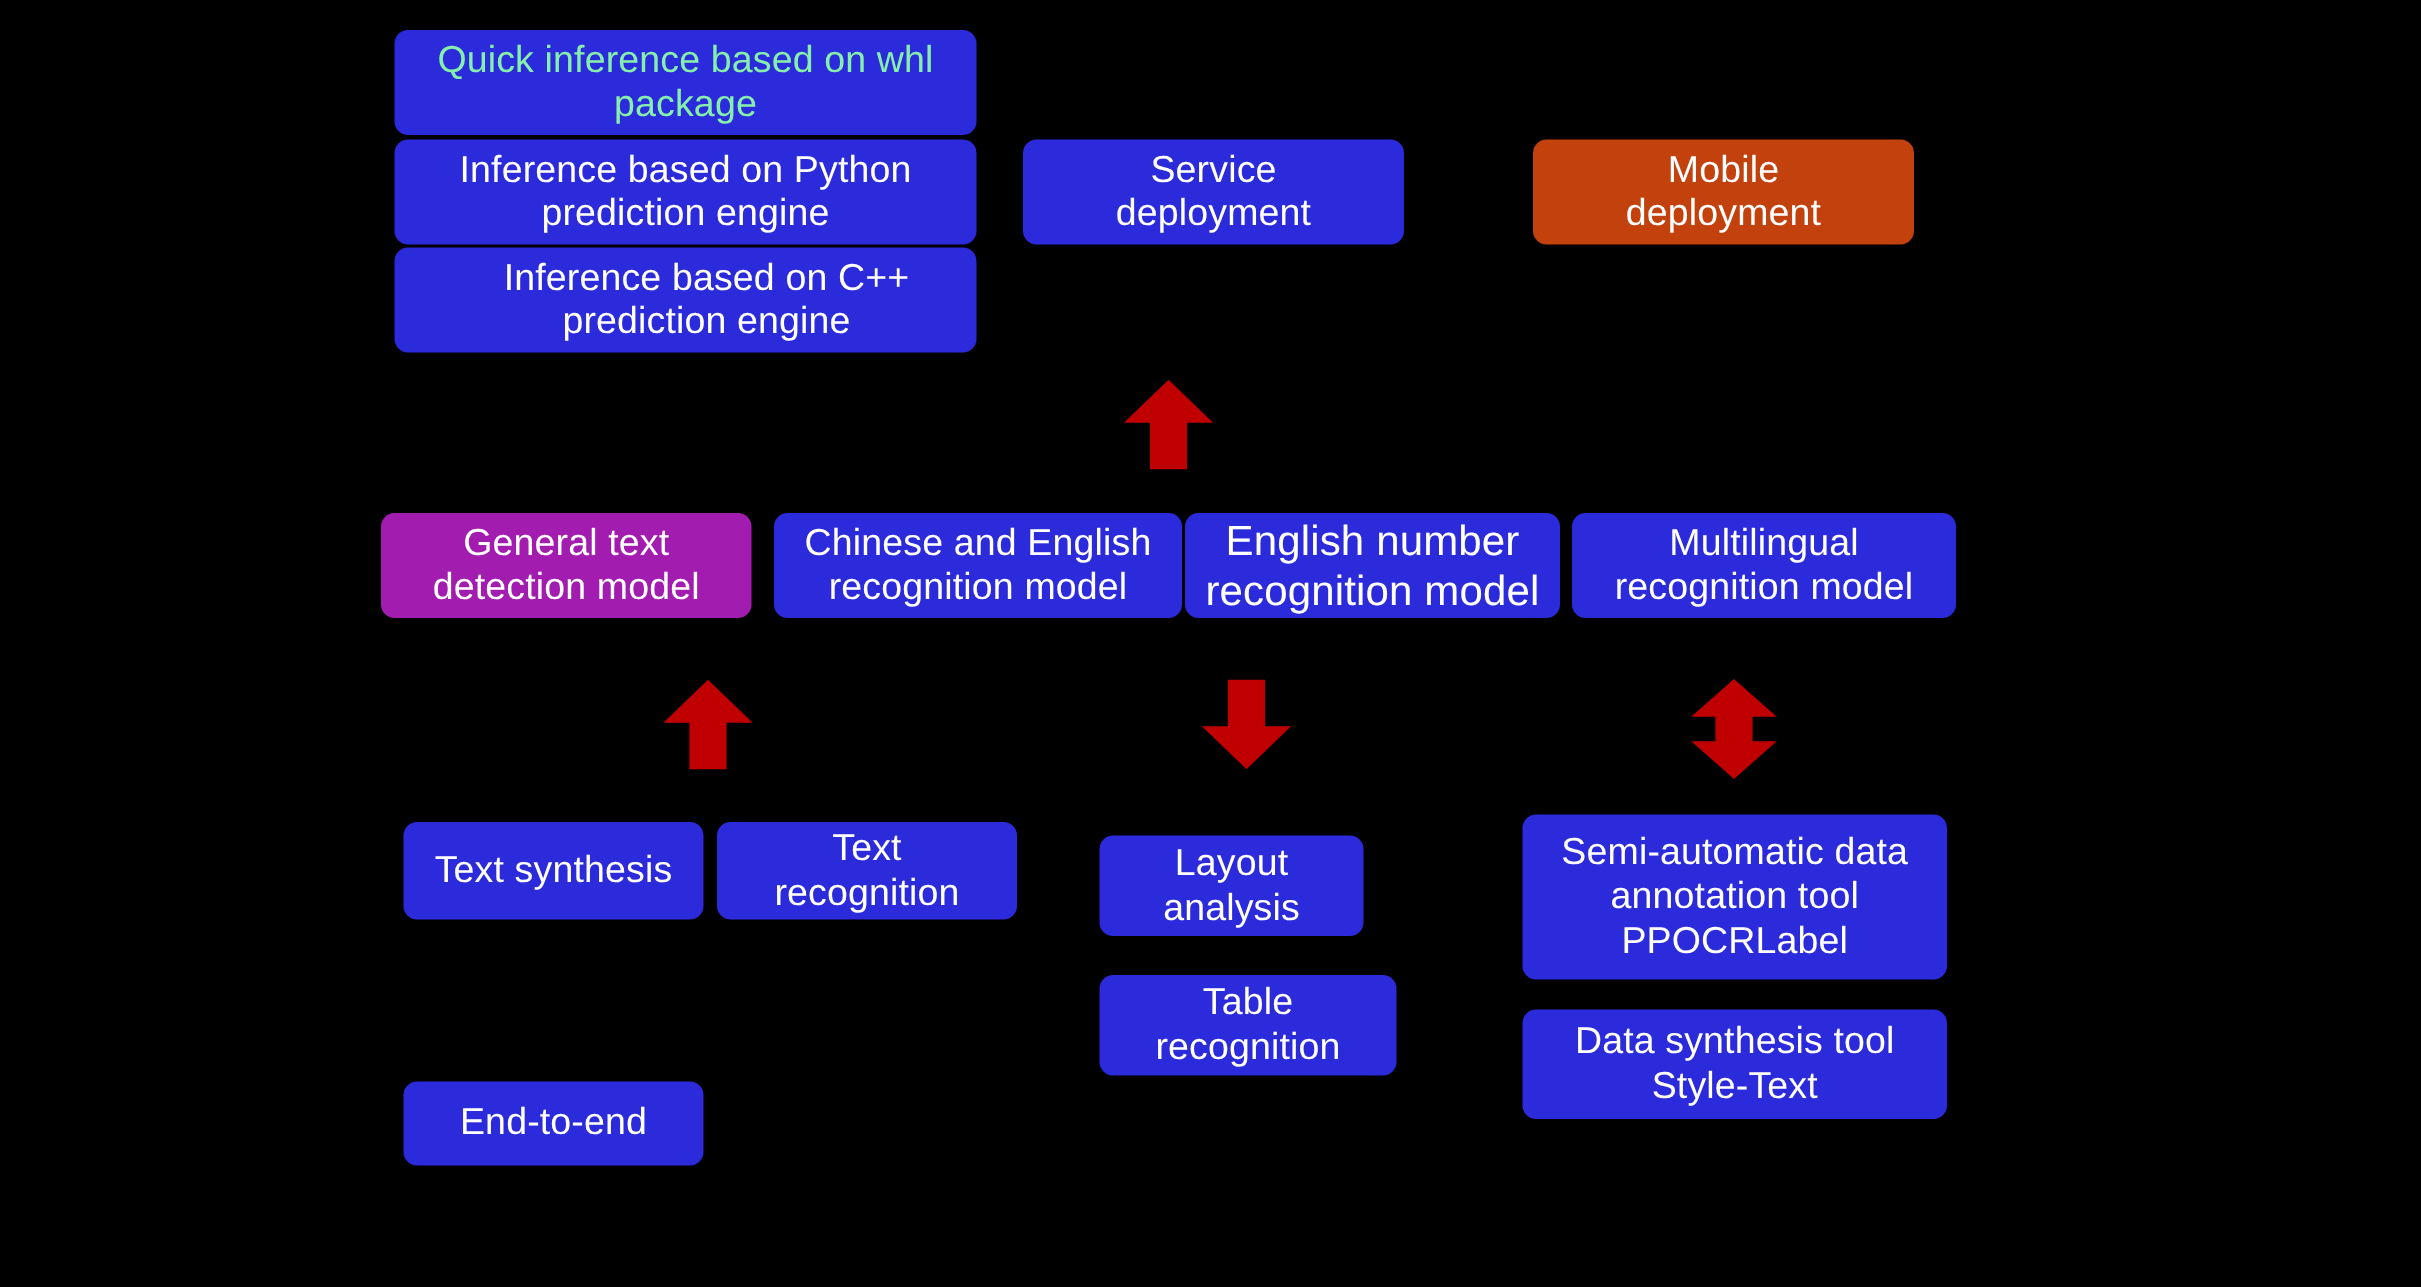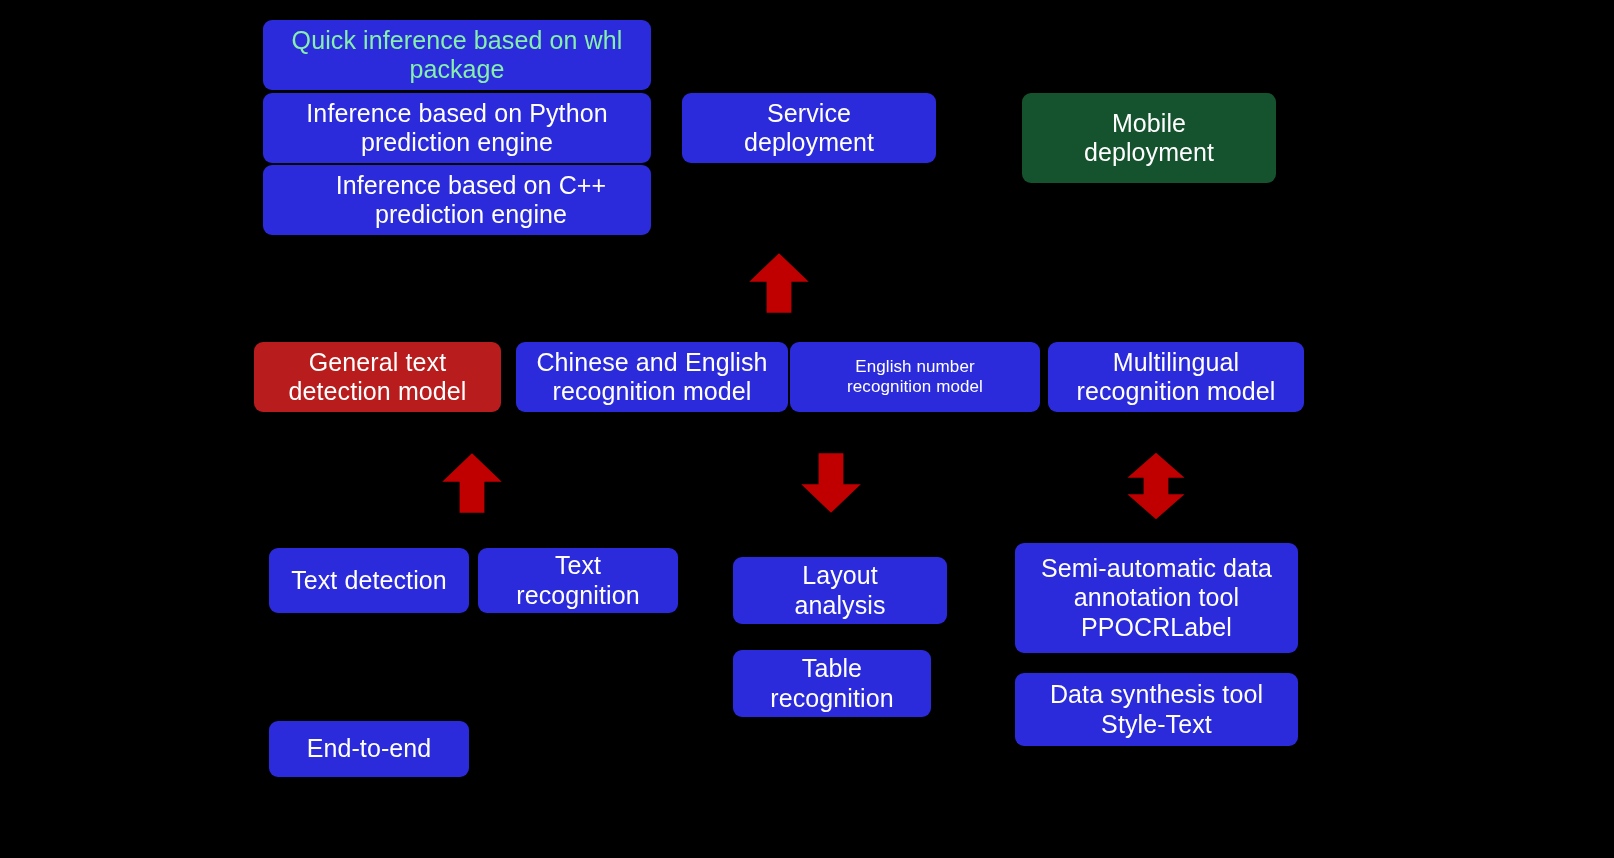--- a/index.html
+++ b/index.html
@@ -48,35 +48,35 @@
 
 <div id="canvas" style="width: 1614px; height: 858px; background: rgb(0, 0, 0);">
     <div class="node" style="left: 263px; top: 20px; width: 388px; height: 70px; font-size: 25px; background: rgb(43, 43, 219); color: #86efac;">Quick inference based on whl
 package</div>
     <div class="node" style="left: 263px; top: 93px; width: 388px; height: 70px; font-size: 25px; background: rgb(43, 43, 219); color: rgb(255, 255, 255);">Inference based on Python
 prediction engine</div>
     <div class="node" style="left: 263px; top: 165px; width: 388px; height: 70px; font-size: 25px; background: rgb(43, 43, 219); color: rgb(255, 255, 255); padding-left: 36px;">Inference based on C++
 prediction engine</div>
     <div class="node" style="left: 682px; top: 93px; width: 254px; height: 70px; font-size: 25px; background: rgb(43, 43, 219); color: rgb(255, 255, 255);">Service
 deployment</div>
-    <div class="node" style="left: 1022px; top: 93px; width: 254px; height: 90px; font-size: 25px; background: #14532d; color: rgb(255, 255, 255);">Mobile
+    <div class="node" style="left: 1022px; top: 93px; width: 254px; height: 70px; font-size: 25px; background: #c2410c; color: rgb(255, 255, 255);">Mobile
 deployment</div>
-    <div class="node" style="left: 254px; top: 342px; width: 247px; height: 70px; font-size: 25px; background: #b91c1c; color: rgb(255, 255, 255);">General text
+    <div class="node" style="left: 254px; top: 342px; width: 247px; height: 70px; font-size: 25px; background: #a21caf; color: rgb(255, 255, 255);">General text
 detection model</div>
     <div class="node" style="left: 516px; top: 342px; width: 272px; height: 70px; font-size: 25px; background: rgb(43, 43, 219); color: rgb(255, 255, 255);">Chinese and English
 recognition model</div>
-    <div class="node" style="left: 790px; top: 342px; width: 250px; height: 70px; font-size: 17px; background: rgb(43, 43, 219); color: rgb(255, 255, 255);">English number
+    <div class="node" style="left: 790px; top: 342px; width: 250px; height: 70px; font-size: 28px; background: rgb(43, 43, 219); color: rgb(255, 255, 255);">English number
 recognition model</div>
     <div class="node" style="left: 1048px; top: 342px; width: 256px; height: 70px; font-size: 25px; background: rgb(43, 43, 219); color: rgb(255, 255, 255);">Multilingual
 recognition model</div>
-    <div class="node" style="left: 269px; top: 548px; width: 200px; height: 65px; font-size: 25px; background: rgb(43, 43, 219); color: rgb(255, 255, 255);">Text detection</div>
+    <div class="node" style="left: 269px; top: 548px; width: 200px; height: 65px; font-size: 25px; background: rgb(43, 43, 219); color: rgb(255, 255, 255);">Text synthesis</div>
     <div class="node" style="left: 478px; top: 548px; width: 200px; height: 65px; font-size: 25px; background: rgb(43, 43, 219); color: rgb(255, 255, 255);">Text
 recognition</div>
     <div class="node" style="left: 269px; top: 721px; width: 200px; height: 56px; font-size: 25px; background: rgb(43, 43, 219); color: rgb(255, 255, 255);">End-to-end</div>
-    <div class="node" style="left: 733px; top: 557px; width: 214px; height: 67px; font-size: 25px; background: rgb(43, 43, 219); color: rgb(255, 255, 255);">Layout
+    <div class="node" style="left: 733px; top: 557px; width: 176px; height: 67px; font-size: 25px; background: rgb(43, 43, 219); color: rgb(255, 255, 255);">Layout
 analysis</div>
     <div class="node" style="left: 733px; top: 650px; width: 198px; height: 67px; font-size: 25px; background: rgb(43, 43, 219); color: rgb(255, 255, 255);">Table
 recognition</div>
     <div class="node" style="left: 1015px; top: 673px; width: 283px; height: 73px; font-size: 25px; background: rgb(43, 43, 219); color: rgb(255, 255, 255);">Data synthesis tool
 Style-Text</div>
     <div class="node" style="left: 1015px; top: 543px; width: 283px; height: 110px; font-size: 25px; background: rgb(43, 43, 219); color: rgb(255, 255, 255);">Semi-automatic data
 annotation tool
 PPOCRLabel</div>
     <div class="arrow" style="left: 748px; top: 252px; width: 62px; height: 62px;">
       <svg viewBox="0 0 100 100" preserveAspectRatio="none">

